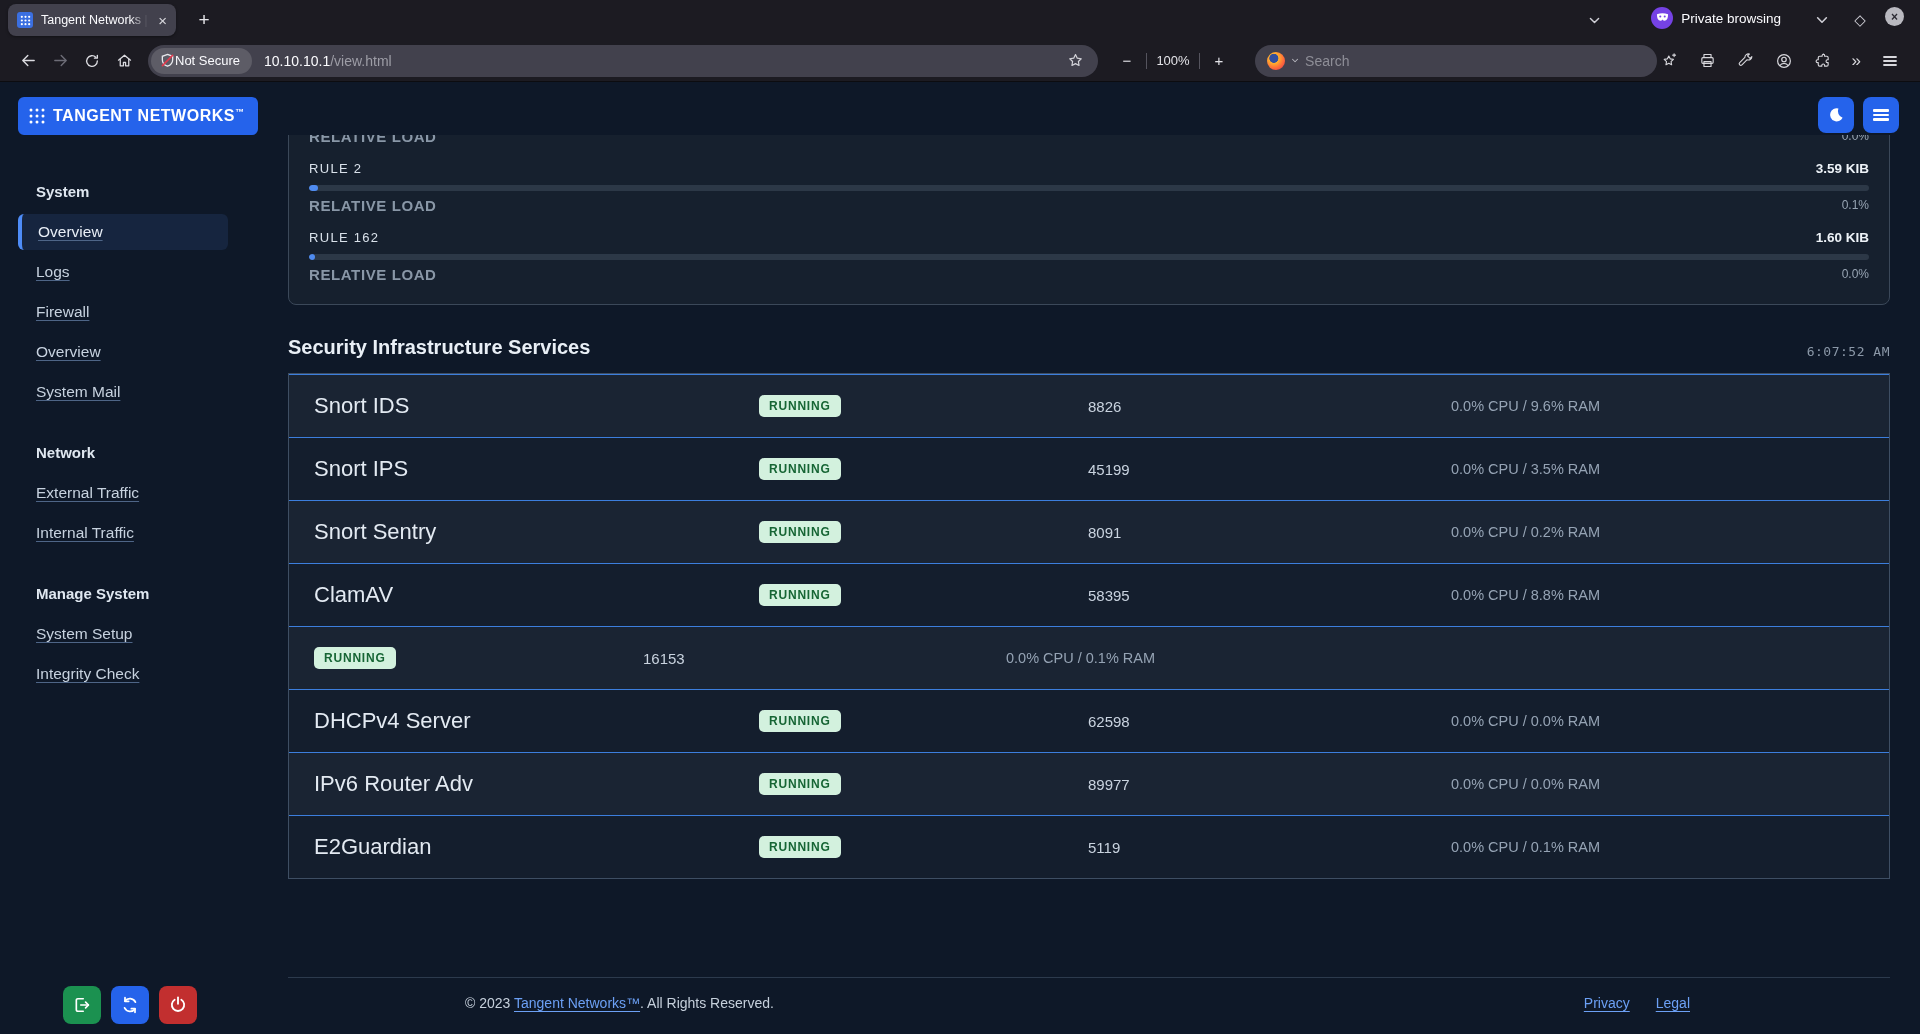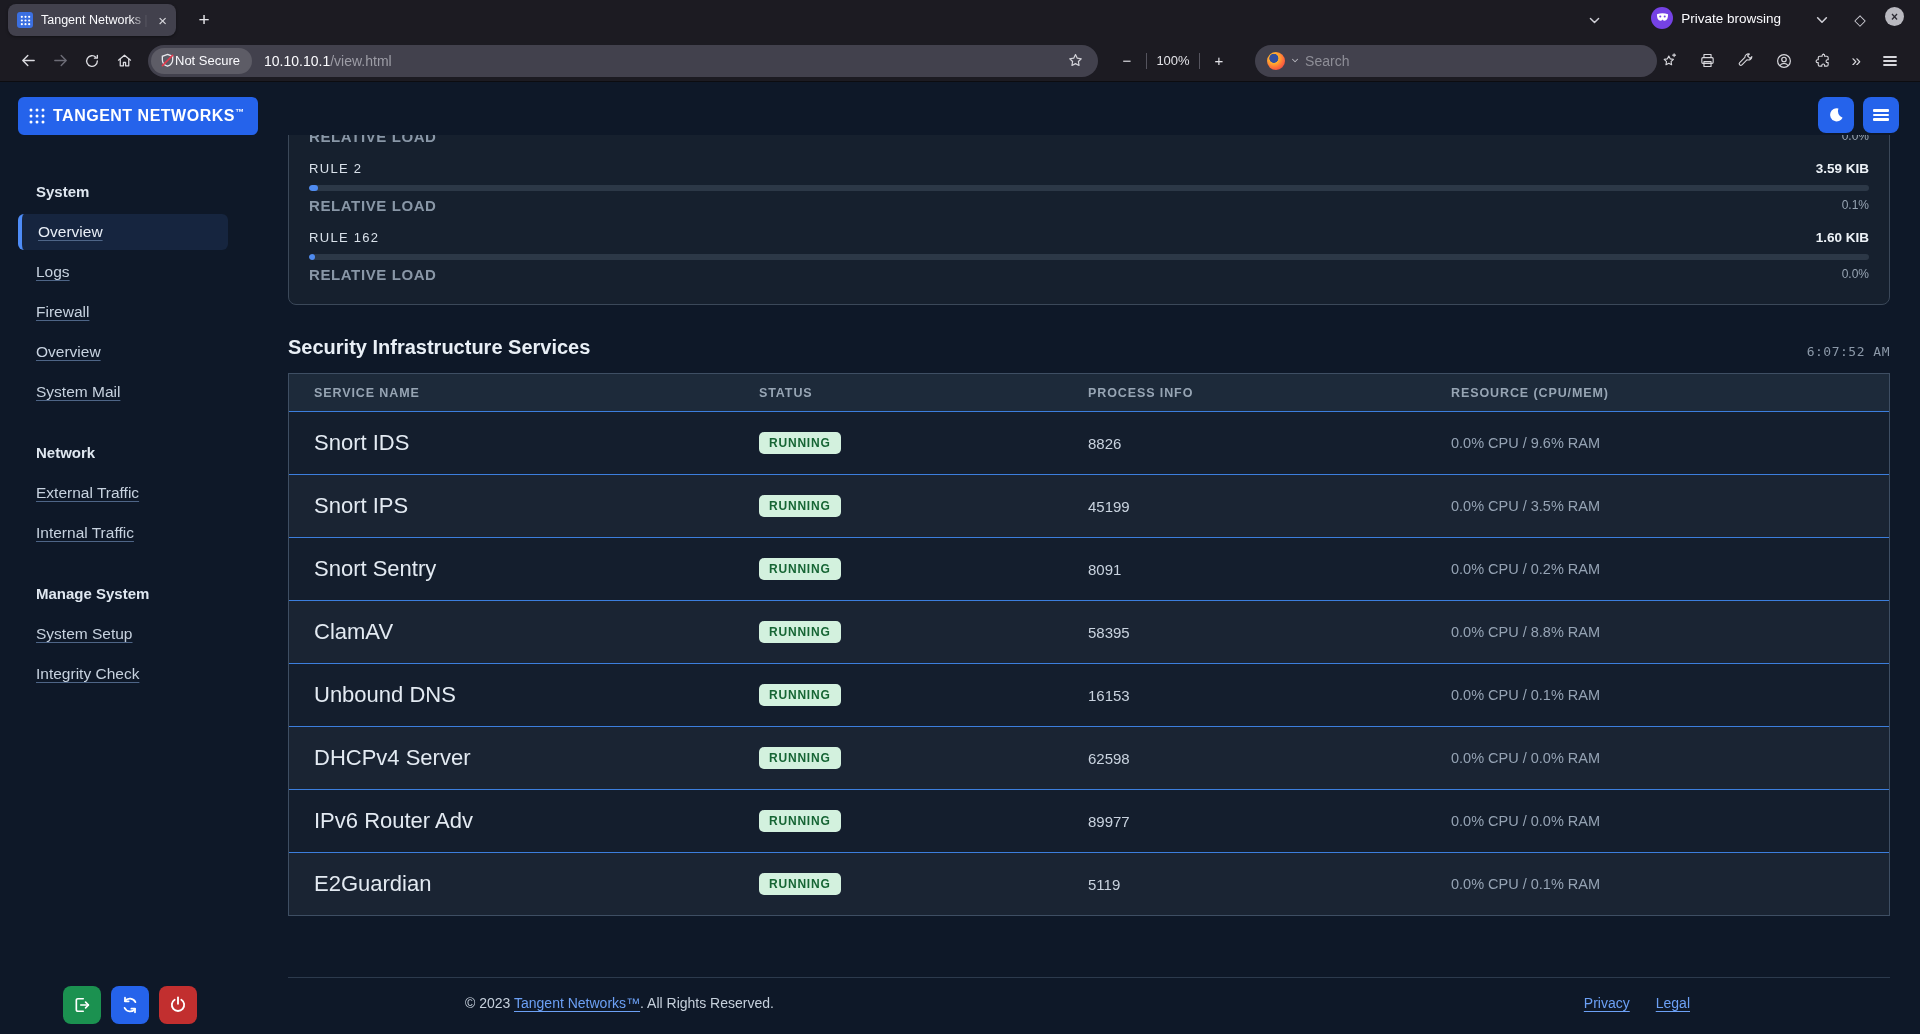--- a/index.html
+++ b/index.html
@@ -392,26 +392,20 @@
           </div>
         </div>
       </section>
 
       <div class="section-head">
         <span class="section-title">Security Infrastructure Services</span>
         <span class="section-time">6:07:52 AM</span>
       </div>
 
       <div class="svc-table">
-        <div class="svc-header">
-          <span class="col col-name th">SERVICE NAME</span>
-          <span class="col col-status th">STATUS</span>
-          <span class="col col-pid th">PROCESS INFO</span>
-          <span class="col col-res th">RESOURCE (CPU/MEM)</span>
-        </div>
 
         <div class="svc-row">
           <span class="col col-name cell-name">Snort IDS</span>
           <span class="col col-status"><span class="badge">RUNNING</span></span>
           <span class="col col-pid cell-pid">8826</span>
           <span class="col col-res cell-res">0.0% CPU / 9.6% RAM</span>
         </div>
         <div class="svc-row">
           <span class="col col-name cell-name">Snort IPS</span>
           <span class="col col-status"><span class="badge">RUNNING</span></span>
@@ -424,21 +418,20 @@
           <span class="col col-pid cell-pid">8091</span>
           <span class="col col-res cell-res">0.0% CPU / 0.2% RAM</span>
         </div>
         <div class="svc-row">
           <span class="col col-name cell-name">ClamAV</span>
           <span class="col col-status"><span class="badge">RUNNING</span></span>
           <span class="col col-pid cell-pid">58395</span>
           <span class="col col-res cell-res">0.0% CPU / 8.8% RAM</span>
         </div>
         <div class="svc-row">
-          <span class="col col-name cell-name">Unbound DNS</span>
           <span class="col col-status"><span class="badge">RUNNING</span></span>
           <span class="col col-pid cell-pid">16153</span>
           <span class="col col-res cell-res">0.0% CPU / 0.1% RAM</span>
         </div>
         <div class="svc-row">
           <span class="col col-name cell-name">DHCPv4 Server</span>
           <span class="col col-status"><span class="badge">RUNNING</span></span>
           <span class="col col-pid cell-pid">62598</span>
           <span class="col col-res cell-res">0.0% CPU / 0.0% RAM</span>
         </div>

